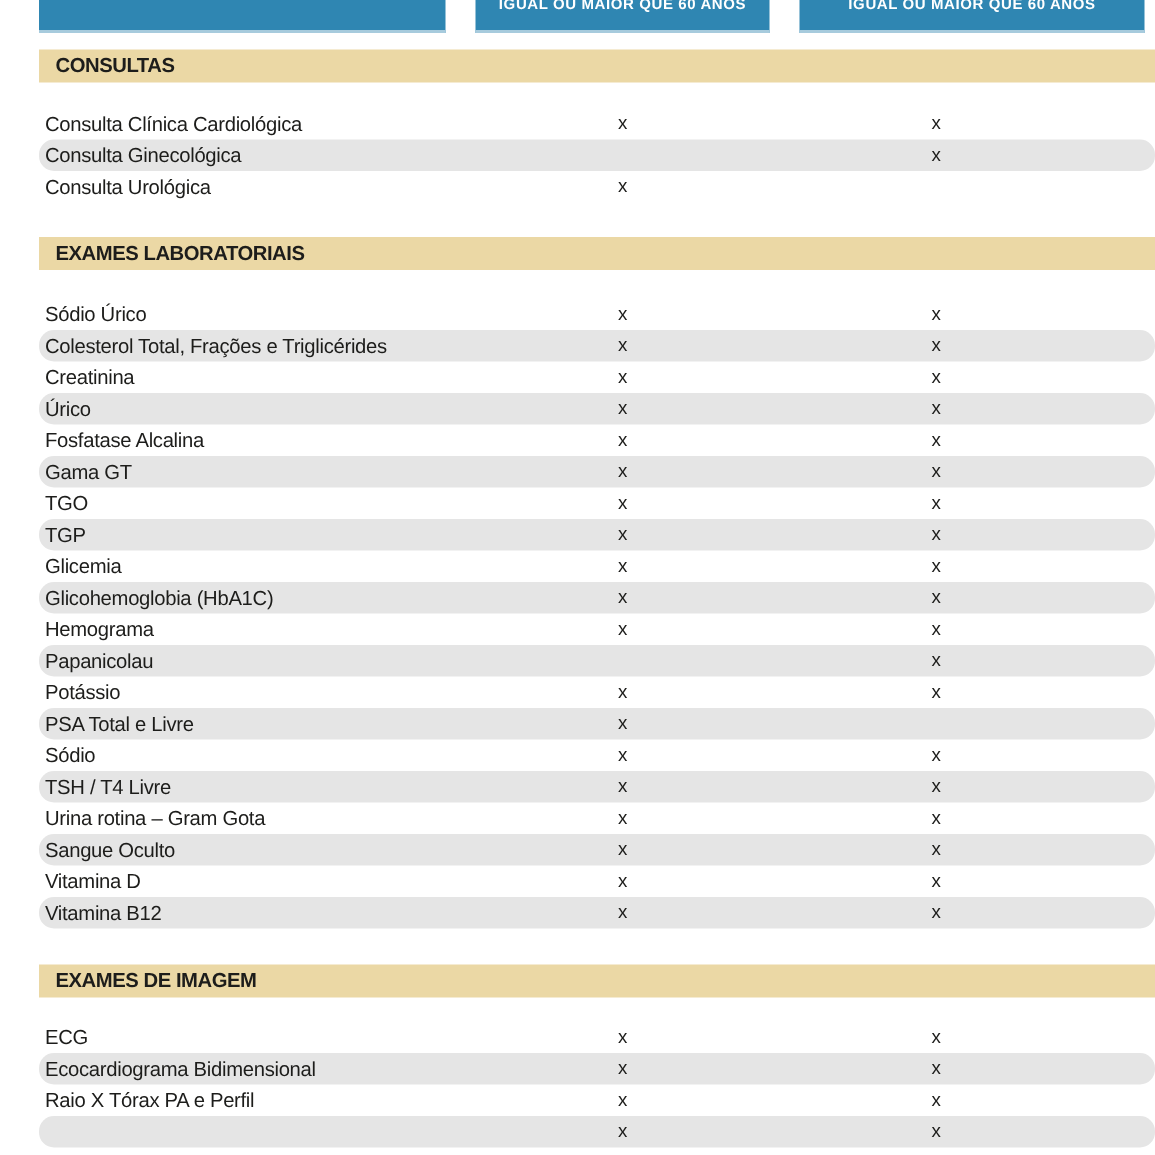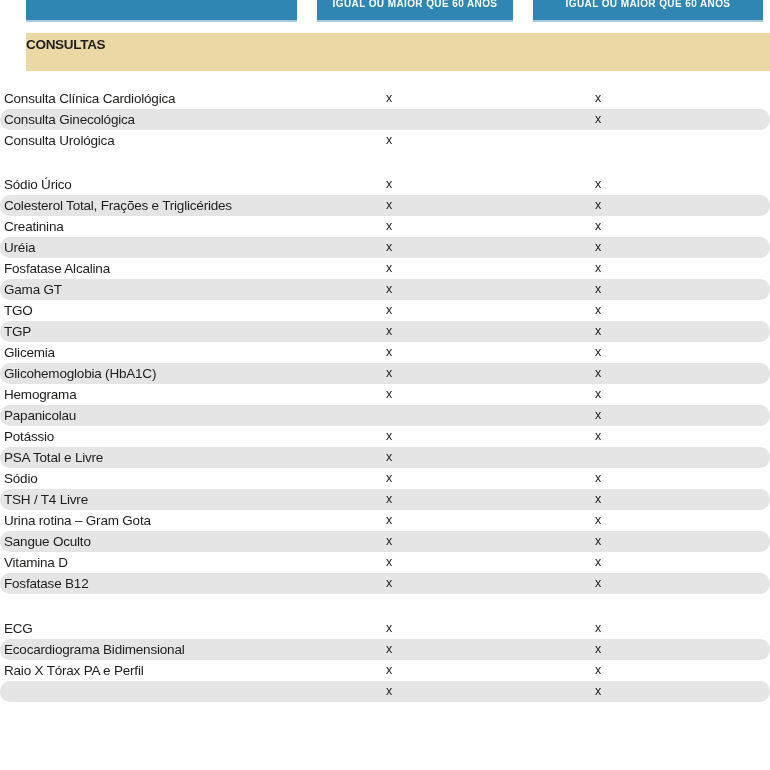--- a/index.html
+++ b/index.html
@@ -41,40 +41,41 @@
     color: var(--header-text, #ffffff);
     font-weight: bold;
     font-size: 10px;
     line-height: 10px;
     letter-spacing: 0.4px;
     white-space: nowrap;
   }
   
   .section-bar {
     margin-left: 26px;
-    height: 38px;
+    height: 22px;
     background: var(--section-tan, #ebd8a5);
     line-height: 22px;
-    padding-left: 0;
+    padding-left: 11px;
   }
   .section-title {
     font-weight: bold;
     font-size: 13.5px;
     letter-spacing: -0.3px;
     color: var(--text-dark, #1d1d1b);
   }
   .section-0 { margin-top: 11px; }
   .section-0 .rows { margin-top: 17px; }
   .section-1 { margin-top: 23px; }
   .section-1 .rows { margin-top: 19px; }
   .section-2 { margin-top: 24px; }
   .section-2 .rows { margin-top: 16px; }
   
   .row {
     position: relative;
+    margin-left: 26px;
     height: 21px;
     line-height: 21px;
     font-size: 13.5px;
     letter-spacing: -0.2px;
     white-space: nowrap;
   }
   .row.striped { background: var(--row-stripe, #e5e5e5); border-radius: 10px; }
   .row-name { padding-left: 4px; }
   .cell {
     position: absolute;
@@ -119,41 +120,44 @@
 
   <div class="row">
     <span class="row-name">Consulta Urológica</span>
     <span class="cell c1">x</span>
     <span class="cell c2"></span>
   </div>
 </div>
   </section>
 
   <section class="section section-1">
+    <div class="section-bar">
+      <span class="section-title">EXAMES LABORATORIAIS</span>
+    </div>
     <div class="rows">
   <div class="row">
     <span class="row-name">Sódio Úrico</span>
     <span class="cell c1">x</span>
     <span class="cell c2">x</span>
   </div>
 
   <div class="row striped">
     <span class="row-name">Colesterol Total, Frações e Triglicérides</span>
     <span class="cell c1">x</span>
     <span class="cell c2">x</span>
   </div>
 
   <div class="row">
     <span class="row-name">Creatinina</span>
     <span class="cell c1">x</span>
     <span class="cell c2">x</span>
   </div>
 
   <div class="row striped">
-    <span class="row-name">Uréia</span>
+    <span class="row-name">Úrico</span>
     <span class="cell c1">x</span>
     <span class="cell c2">x</span>
   </div>
 
   <div class="row">
     <span class="row-name">Fosfatase Alcalina</span>
     <span class="cell c1">x</span>
     <span class="cell c2">x</span>
   </div>
 
@@ -235,28 +239,31 @@
     <span class="cell c2">x</span>
   </div>
 
   <div class="row">
     <span class="row-name">Vitamina D</span>
     <span class="cell c1">x</span>
     <span class="cell c2">x</span>
   </div>
 
   <div class="row striped">
-    <span class="row-name">Fosfatase B12</span>
+    <span class="row-name">Vitamina B12</span>
     <span class="cell c1">x</span>
     <span class="cell c2">x</span>
   </div>
 </div>
   </section>
 
   <section class="section section-2">
+    <div class="section-bar">
+      <span class="section-title">EXAMES DE IMAGEM</span>
+    </div>
     <div class="rows">
   <div class="row">
     <span class="row-name">ECG</span>
     <span class="cell c1">x</span>
     <span class="cell c2">x</span>
   </div>
 
   <div class="row striped">
     <span class="row-name">Ecocardiograma Bidimensional</span>
     <span class="cell c1">x</span>

